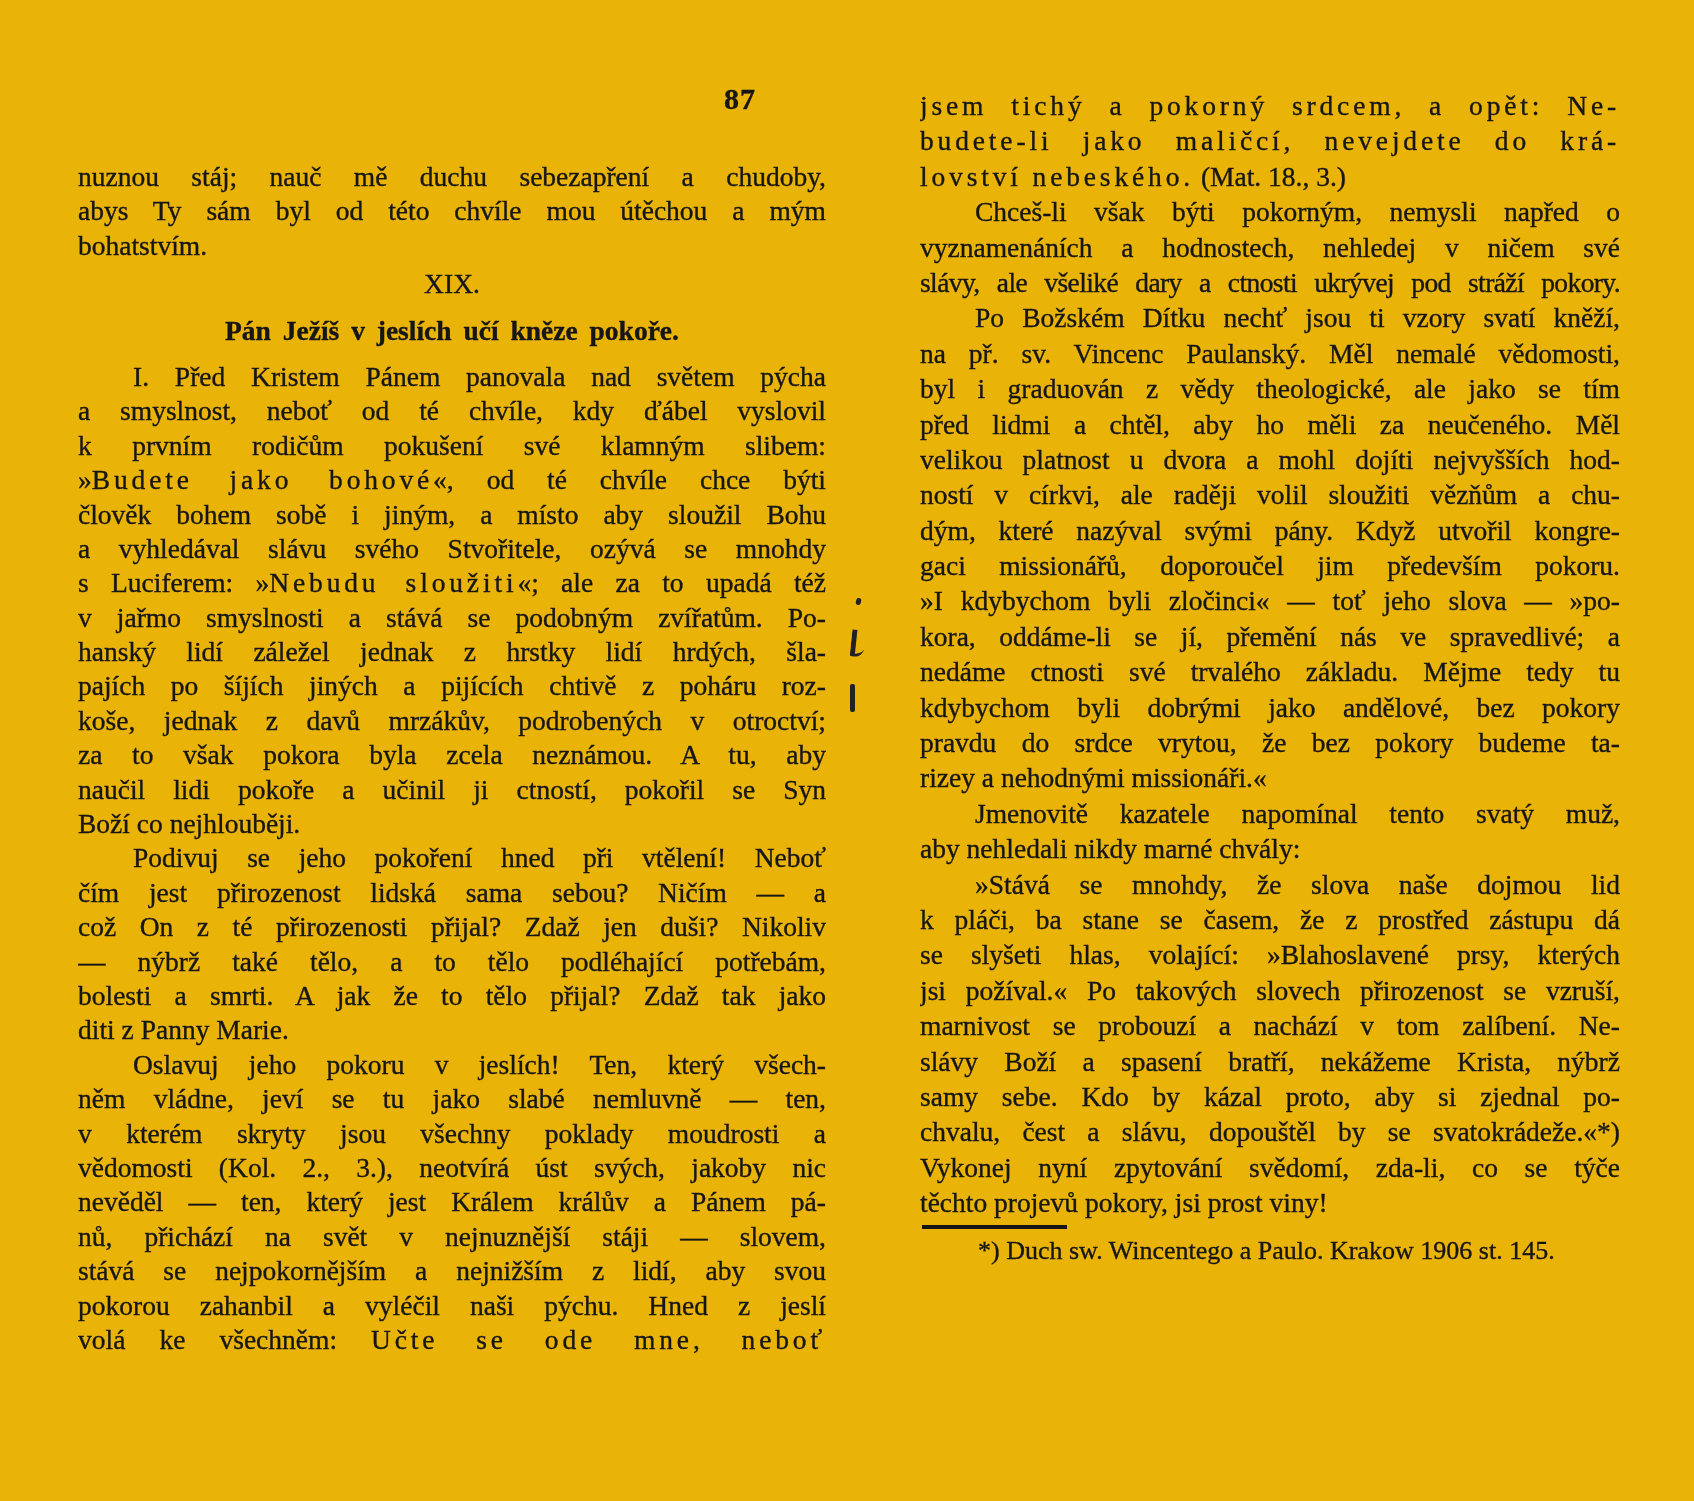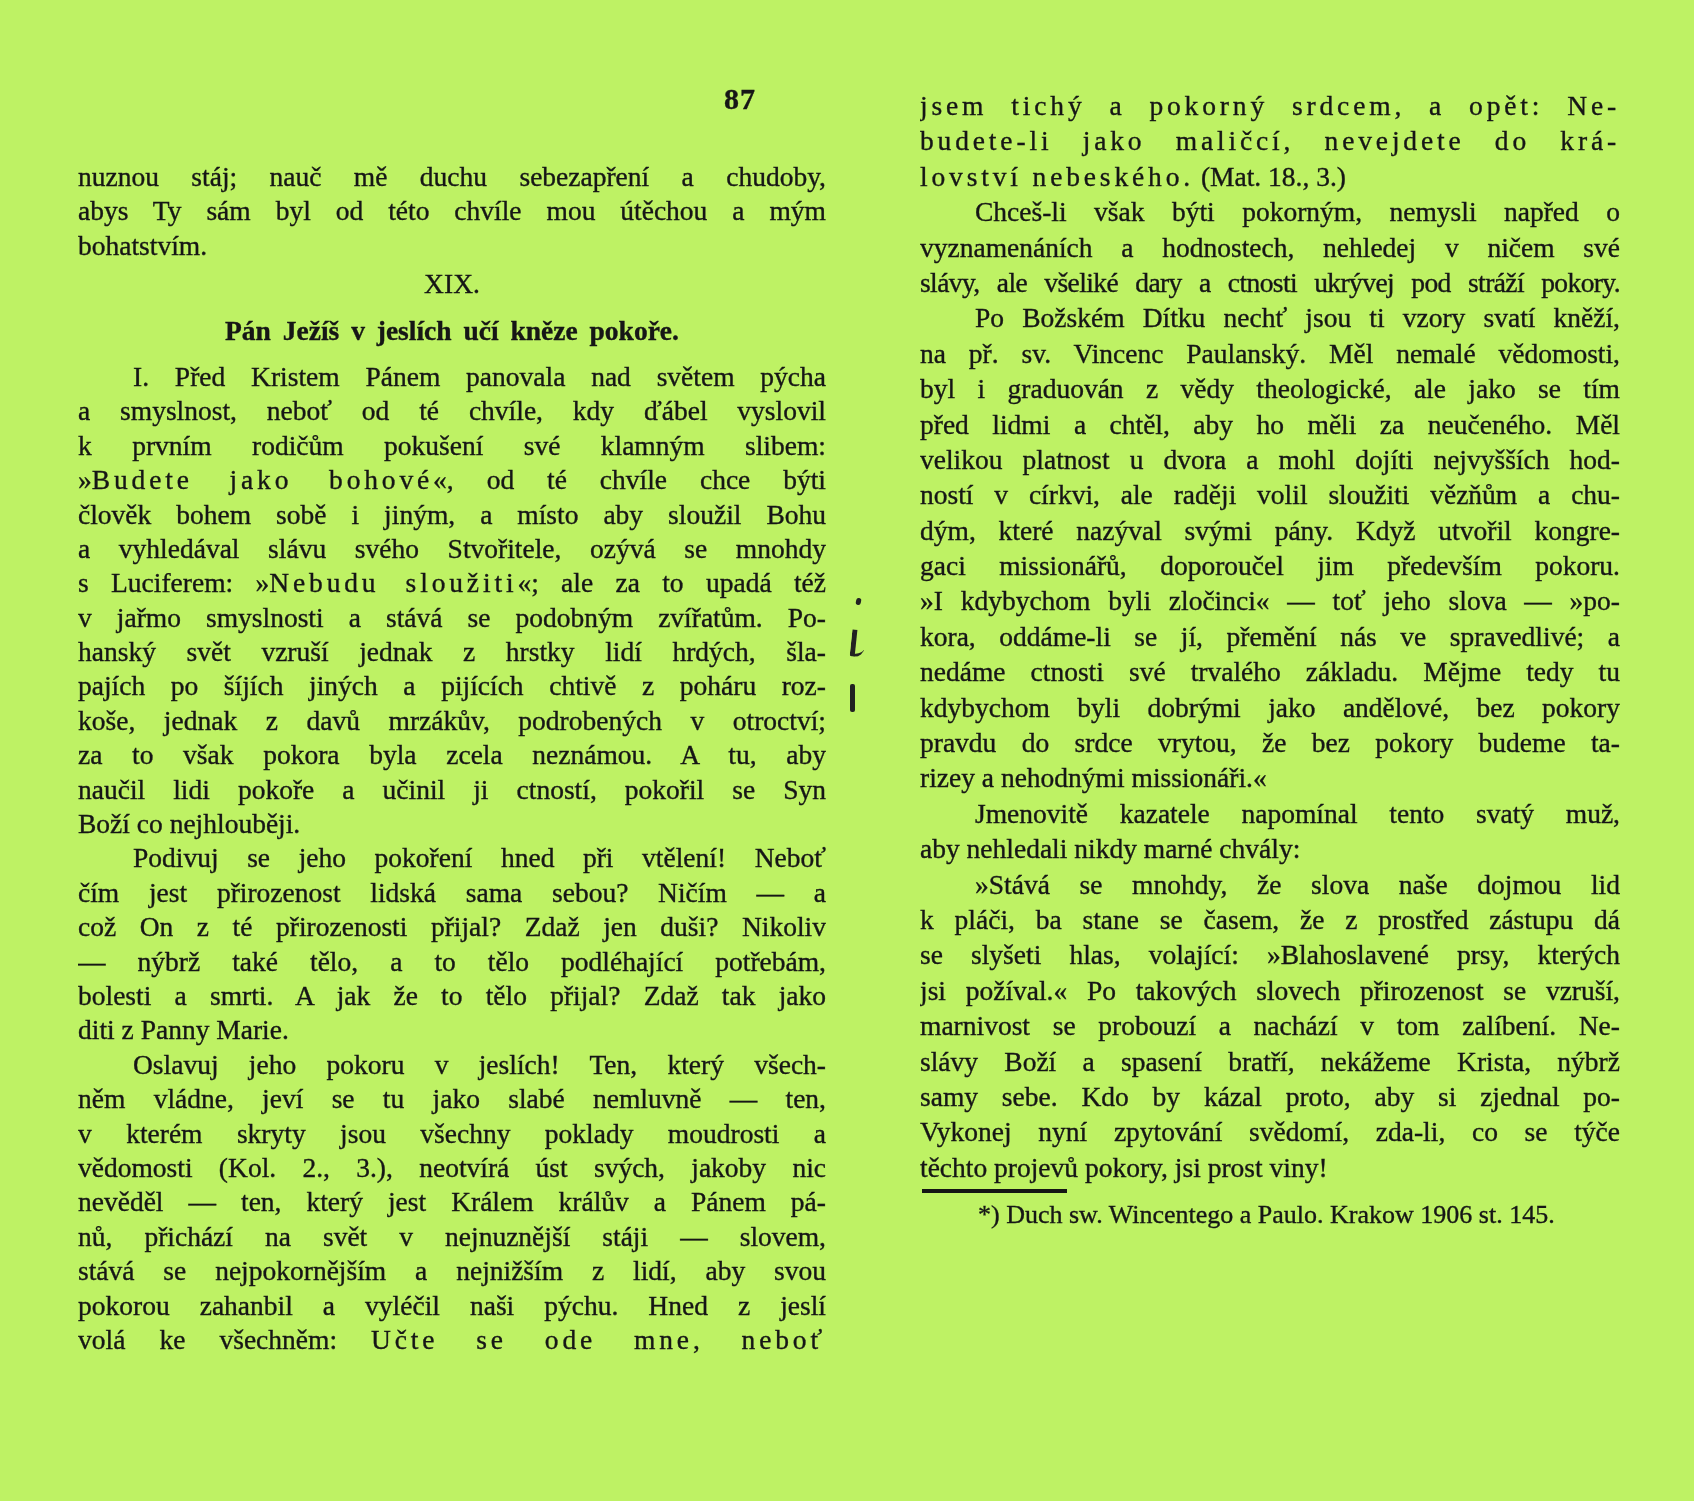--- a/index.html
+++ b/index.html
@@ -1,19 +1,19 @@
 <!DOCTYPE html>
 <html><head>
 <meta charset="utf-8">
 <style>
   html,body{margin:0;padding:0;background:#ffffff;}
   .page{
     position:relative;
     width:1694px;height:1501px;
-    background:#bef264;
+    background:#eab308;
     font-family:"Liberation Serif","DejaVu Serif",serif;
     color:#161616;
     -webkit-text-stroke:.35px currentColor;
     overflow:hidden;
   }
   .pageno{
     position:absolute;left:724px;top:82px;
     font-size:30px;font-weight:bold;letter-spacing:1px;
   }
   .col{position:absolute;}
@@ -66,21 +66,21 @@
       <div class="line ctr" style="margin-top: 4px;"><span>XIX.</span></div>
       <div class="line ctr b" style="margin-top: 12px;"><span>Pán Ježíš v jeslích učí kněze pokoře.</span></div>
       <div class="line j ind" style="margin-top: 12px;"><span>I. Před Kristem Pánem panovala nad světem pýcha</span></div>
       <div class="line j"><span>a smyslnost, neboť od té chvíle, kdy ďábel vyslovil</span></div>
       <div class="line j"><span>k prvním rodičům pokušení své klamným slibem:</span></div>
       <div class="line j"><span>»</span><span class="sp">Budete jako bohové</span><span>«, od té chvíle chce býti</span></div>
       <div class="line j"><span>člověk bohem sobě i jiným, a místo aby sloužil Bohu</span></div>
       <div class="line j"><span>a vyhledával slávu svého Stvořitele, ozývá se mnohdy</span></div>
       <div class="line j"><span>s Luciferem: »</span><span class="sp">Nebudu sloužiti</span><span>«; ale za to upadá též</span></div>
       <div class="line j"><span>v jařmo smyslnosti a stává se podobným zvířatům. Po-</span></div>
-      <div class="line j"><span>hanský svět vzruší jednak z hrstky lidí hrdých, šla-</span></div>
+      <div class="line j"><span>hanský lidí záležel jednak z hrstky lidí hrdých, šla-</span></div>
       <div class="line j"><span>pajích po šíjích jiných a pijících chtivě z poháru roz-</span></div>
       <div class="line j"><span>koše, jednak z davů mrzákův, podrobených v otroctví;</span></div>
       <div class="line j"><span>za to však pokora byla zcela neznámou. A tu, aby</span></div>
       <div class="line j"><span>naučil lidi pokoře a učinil ji ctností, pokořil se Syn</span></div>
       <div class="line"><span>Boží co nejhlouběji.</span></div>
       <div class="line j ind"><span>Podivuj se jeho pokoření hned při vtělení! Neboť</span></div>
       <div class="line j"><span>čím jest přirozenost lidská sama sebou? Ničím — a</span></div>
       <div class="line j"><span>což On z té přirozenosti přijal? Zdaž jen duši? Nikoliv</span></div>
       <div class="line j"><span>— nýbrž také tělo, a to tělo podléhající potřebám,</span></div>
       <div class="line j"><span>bolesti a smrti. A jak že to tělo přijal? Zdaž tak jako</span></div>
@@ -120,20 +120,21 @@
         <div class="line"><span>rizey a nehodnými missionáři.«</span></div>
         <div class="line j ind"><span>Jmenovitě kazatele napomínal tento svatý muž,</span></div>
         <div class="line"><span>aby nehledali nikdy marné chvály:</span></div>
         <div class="line j ind"><span>»Stává se mnohdy, že slova naše dojmou lid</span></div>
         <div class="line j"><span>k pláči, ba stane se časem, že z prostřed zástupu dá</span></div>
         <div class="line j"><span>se slyšeti hlas, volající: »Blahoslavené prsy, kterých</span></div>
         <div class="line j"><span>jsi požíval.« Po takových slovech přirozenost se vzruší,</span></div>
         <div class="line j"><span>marnivost se probouzí a nachází v tom zalíbení. Ne-</span></div>
         <div class="line j"><span>slávy Boží a spasení bratří, nekážeme Krista, nýbrž</span></div>
         <div class="line j"><span>samy sebe. Kdo by kázal proto, aby si zjednal po-</span></div>
+        <div class="line j"><span>chvalu, čest a slávu, dopouštěl by se svatokrádeže.«*)</span></div>
         <div class="line j"><span>Vykonej nyní zpytování svědomí, zda-li, co se týče</span></div>
         <div class="line"><span>těchto projevů pokory, jsi prost viny!</span></div>
       </div>
     <div class="frule"></div>
     <div class="footnote">*) Duch sw. Wincentego a Paulo. Krakow 1906 st. 145.</div>
   </div>
 
   <div class="ink ink-dot"></div>
   <div class="ink-comma" style="position:absolute;"></div>
   <div class="ink ink-bar"></div>

